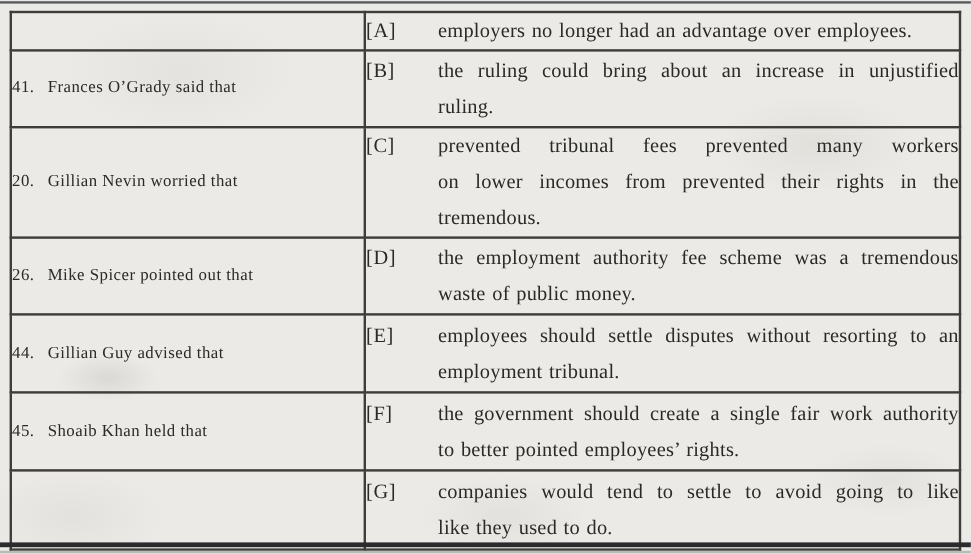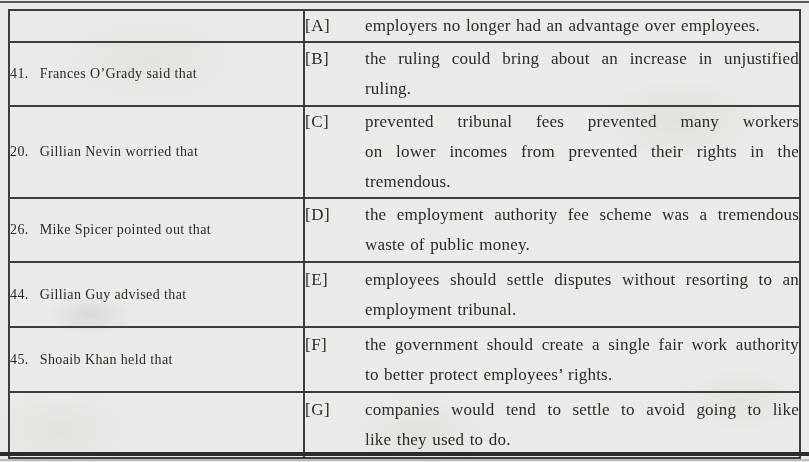--- a/index.html
+++ b/index.html
@@ -142,21 +142,21 @@
           </div>
         </td>
       </tr>
       <tr>
         <td class="cell left-cell"><span class="q-num">45.</span><span class="q-text">Shoaib Khan held that</span></td>
         <td class="cell right-cell">
           <div class="opt">
             <span class="opt-label">[F]</span>
             <div class="opt-lines">
               <div class="opt-line stretch">the government should create a single fair work authority</div>
-              <div class="opt-line last">to better protect employees’ rights.</div>
+              <div class="opt-line last">to better pointed employees’ rights.</div>
             </div>
           </div>
         </td>
       </tr>
       <tr>
         <td class="cell left-cell"></td>
         <td class="cell right-cell">
           <div class="opt">
             <span class="opt-label">[G]</span>
             <div class="opt-lines">

